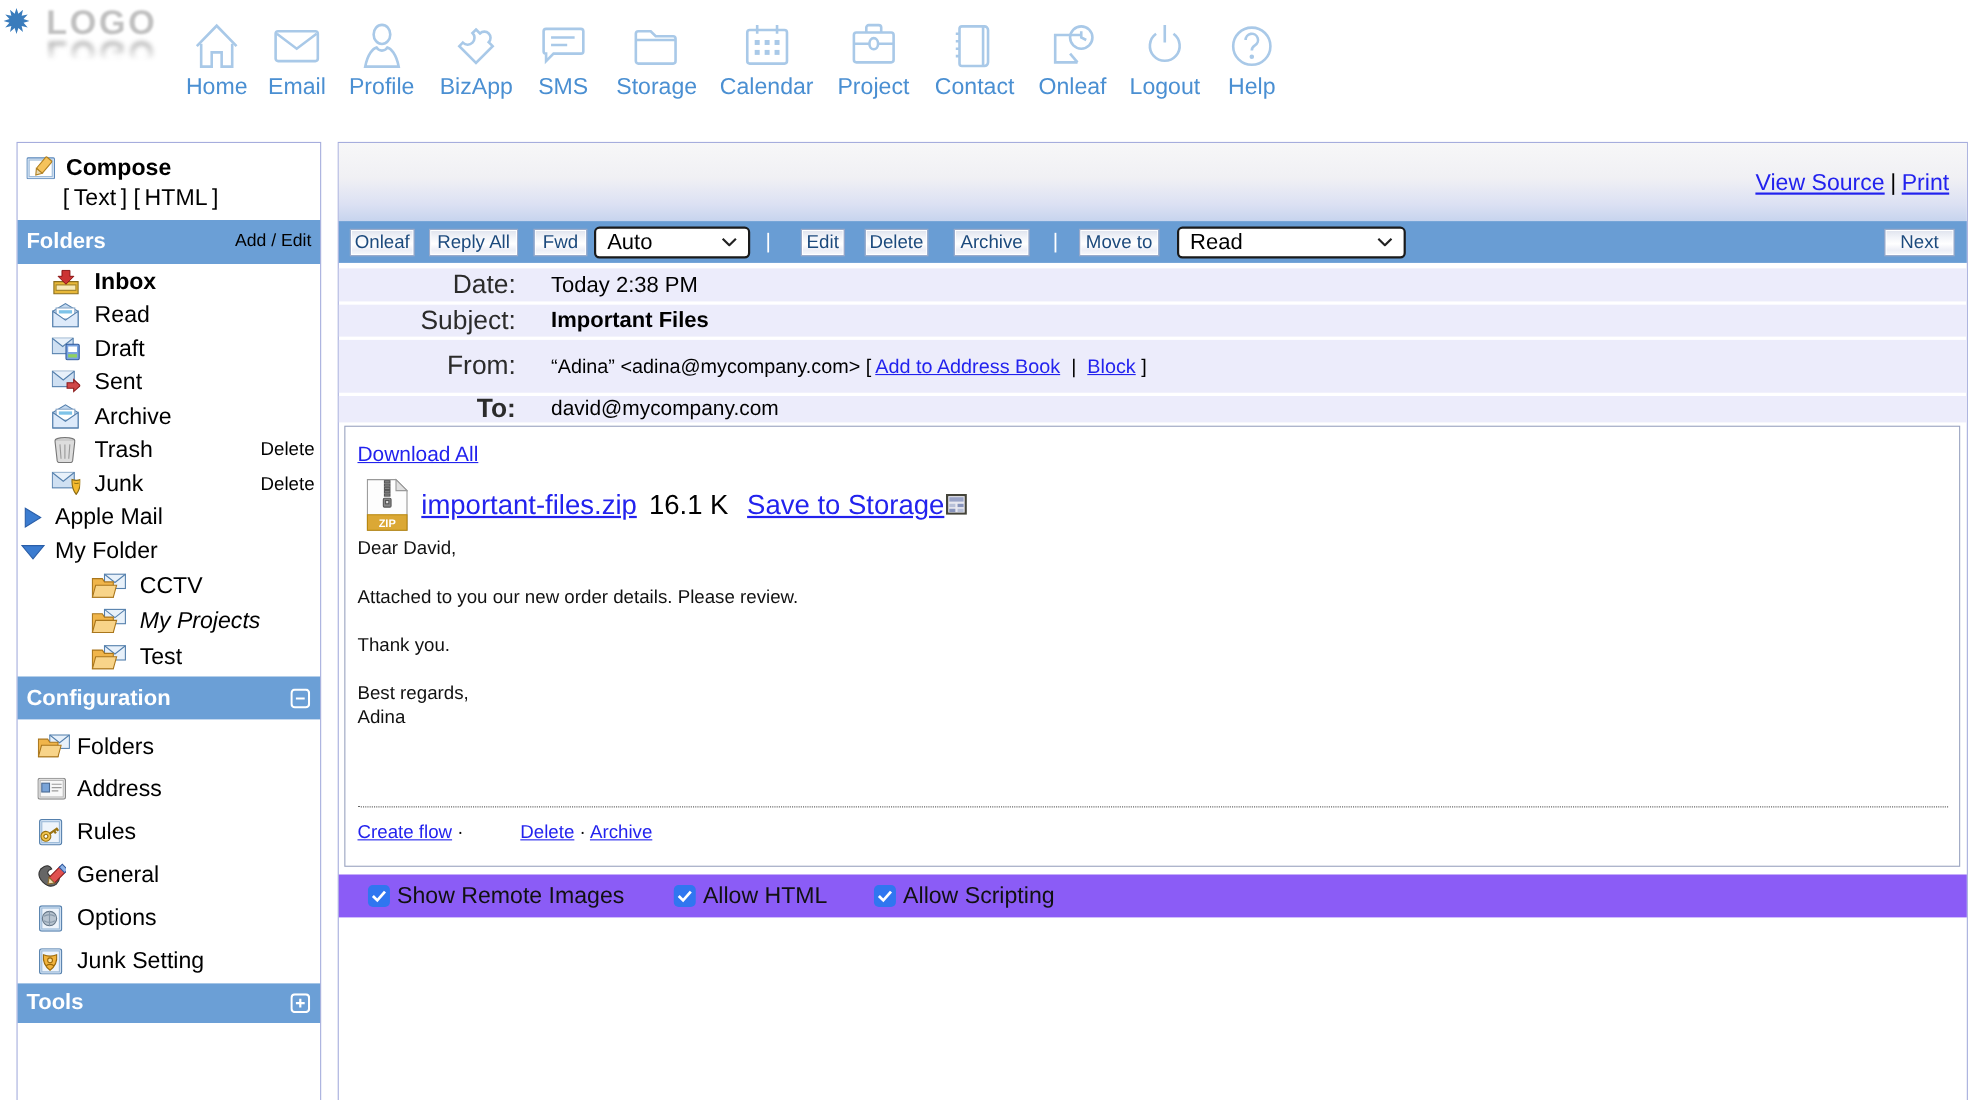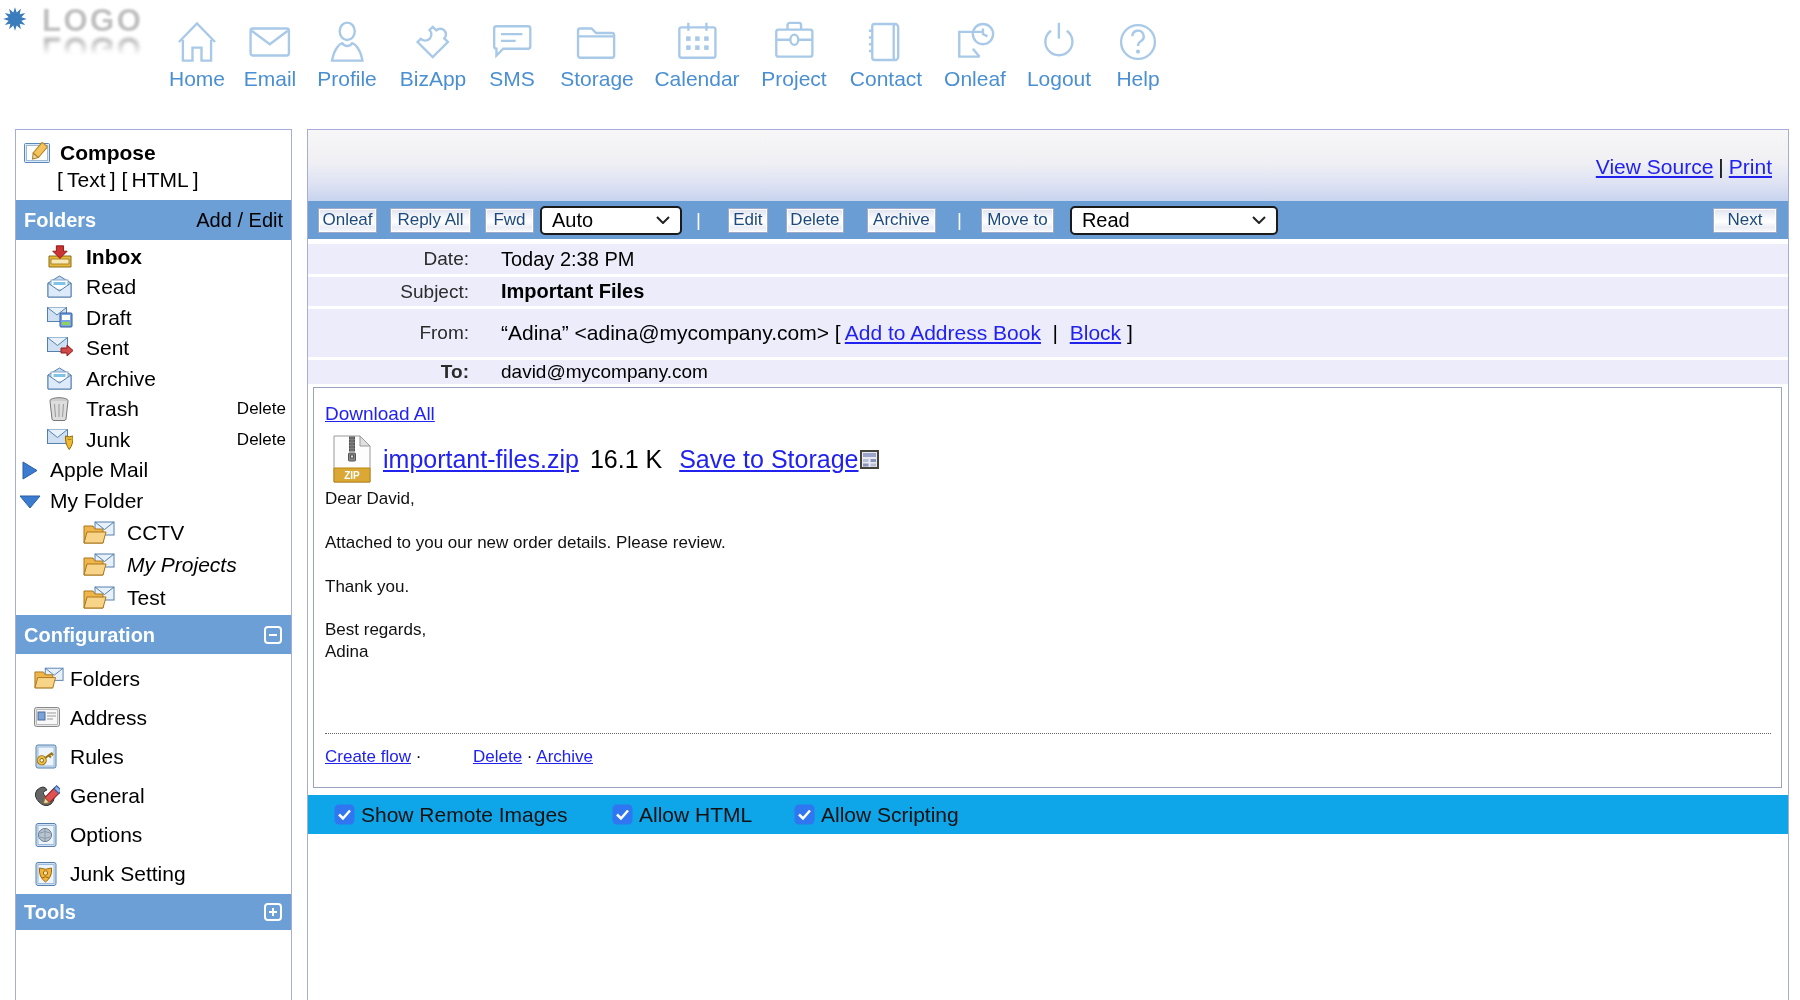--- a/index.html
+++ b/index.html
@@ -33,24 +33,24 @@
 #mhead { position:absolute; left:0; right:0; top:0; height:71px; background:linear-gradient(to bottom,#f7f7f8 0%,#f0f0f4 45%,#dce1f3 78%,#c7d4ee 100%); }
 #mhead .links { position:absolute; right:16px; top:25px; font-size:21px; display:flex; gap:5px; align-items:baseline; }
 #toolbar { position:absolute; left:0; right:0; top:71px; height:38px; background:#699dd4; display:flex; align-items:center; padding-left:10px; }
 .btn { height:25px; display:flex; align-items:center; justify-content:center; color:#1c4a7d; font-size:17px;
   background:linear-gradient(to bottom,#dfe3ee 0%,#f2f4f9 30%,#ffffff 55%,#eceef6 80%,#f8f9fc 100%);
   border:1px solid #9fabc8; box-shadow:inset 0 0 0 1px #fff; white-space:nowrap; }
 .sel { height:29px; background:#fff; border:2px solid #1a1a1a; border-radius:5px; position:relative; display:flex; align-items:center; font-size:20px; color:#000; padding-left:10px; }
 .sel svg { position:absolute; right:10px; top:50%; transform:translateY(-50%); }
 .tpipe { color:#fff; font-size:19px; }
 .hrow { background:#ececfb; display:flex; align-items:center; margin-bottom:3px; }
-.hrow .lab { width:161px; text-align:right; font-size:19px; color:#2b2b2b; flex:none; }
+.hrow .lab { width:161px; text-align:right; font-size:24px; color:#2b2b2b; flex:none; }
 .hrow .val { margin-left:32px; font-size:20px; color:#000; white-space:nowrap; }
 #bodypanel { position:absolute; left:5px; right:6px; top:257px; height:401px; border:1px solid #9aa3c0; background:#fff; }
-#cbbar { position:absolute; left:0; right:0; top:665px; height:39px; background:#0ea5e9; }
+#cbbar { position:absolute; left:0; right:0; top:665px; height:39px; background:#8b5cf6; }
 .cbg { position:absolute; top:0; height:39px; display:flex; align-items:center; }
 .cbg .cl { font-size:21px; color:#111; margin-left:6px; }
 .para { position:absolute; font-size:17px; color:#111; line-height:22px; white-space:pre; }
 </style>
 </head>
 <body>
 
 <svg id="star" width="24" height="24" viewBox="0 0 24 24">
     <polygon fill="#3a7cbc" points="12.0,0.2 13.7,5.6 17.9,1.8 16.7,7.3 22.2,6.1 18.4,10.3 23.8,12.0 18.4,13.7 22.2,17.9 16.7,16.7 17.9,22.2 13.7,18.4 12.0,23.8 10.3,18.4 6.1,22.2 7.3,16.7 1.8,17.9 5.6,13.7 0.2,12.0 5.6,10.3 1.8,6.1 7.3,7.3 6.1,1.8 10.3,5.6"></polygon>
   </svg>
@@ -168,21 +168,21 @@
           <polygon points="12,16 19,16 15.5,21" fill="#e8d9b0" stroke="#b07f1e"></polygon>
         </g>
       </svg>
     <span class="tx" style="left:44px;line-height:34px;font-weight:bold;">Compose</span>
   </div>
   <div class="srow" style="top:35px;height:30px;">
       <span class="tx" style="left:41px;line-height:30px;">[ Text ] [ HTML ]</span>
     </div>
   <div class="hdr" style="top:70px;height:40px;">
       <span class="t">Folders</span>
-      <span style="position:absolute;right:8px;top:50%;transform:translateY(-50%);color:#000;font-weight:normal;font-size:20px;">Add / Edit</span>
+      <span style="position:absolute;right:8px;top:50%;transform:translateY(-50%);color:#000;font-weight:normal;font-size:16px;">Add / Edit</span>
     </div>
 
   <div class="srow" style="top:112px;height:30px;">
     <svg class="ic" style="left:31px;top:3px;" width="26" height="24" viewBox="0 0 26 24">
         <path d="M2 11 h22 v11 h-22 Z" fill="#e8b839" stroke="#8a6d1d"></path>
         <path d="M4 14 h18 v5 h-18 Z" fill="#f7e9b8" stroke="#a8882c"></path>
         <path d="M9 2 h8 v6 h4 l-8 8 -8 -8 h4 Z" fill="#cc3333" stroke="#881111" transform="translate(0,-1) scale(0.9) translate(1.4,0)"></path>
       </svg>
     <span class="tx" style="left:70px;line-height:30px;font-weight:bold;">Inbox</span>
   </div>
@@ -389,21 +389,21 @@
     <div class="hrow" style="height:30px;">
         <div class="lab">Date:</div>
         <div class="val">Today 2:38 PM</div>
       </div>
     <div class="hrow" style="height:29px;">
         <div class="lab">Subject:</div>
         <div class="val" style="font-weight:bold;">Important Files</div>
       </div>
     <div class="hrow" style="height:48px;">
         <div class="lab">From:</div>
-        <div class="val" style="font-size:21px;">“Adina” &lt;adina@mycompany.com&gt; [ <a href="#">Add to Address Book</a>&nbsp; | &nbsp;<a href="#">Block</a> ]</div>
+        <div class="val" style="font-size:18px;">“Adina” &lt;adina@mycompany.com&gt; [ <a href="#">Add to Address Book</a>&nbsp; | &nbsp;<a href="#">Block</a> ]</div>
       </div>
     <div class="hrow" style="height:24px;">
         <div class="lab" style="font-weight:bold;">To:</div>
         <div class="val" style="font-size:19px;">david@mycompany.com</div>
       </div>
   </div>
   <div id="bodypanel">
     <a href="#" class="abs" style="left:11px;top:15px;font-size:19px;">Download All</a>
     <svg class="abs" style="left:19px;top:47px;" width="38" height="48" viewBox="0 0 38 48">
         <path d="M1 1 h26 l10 10 v36 h-36 Z" fill="#fdfdfd" stroke="#999"></path>

